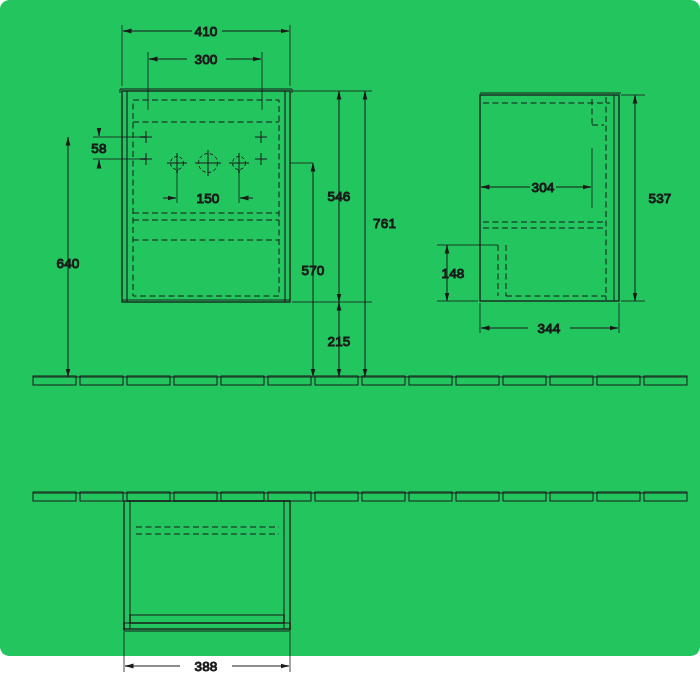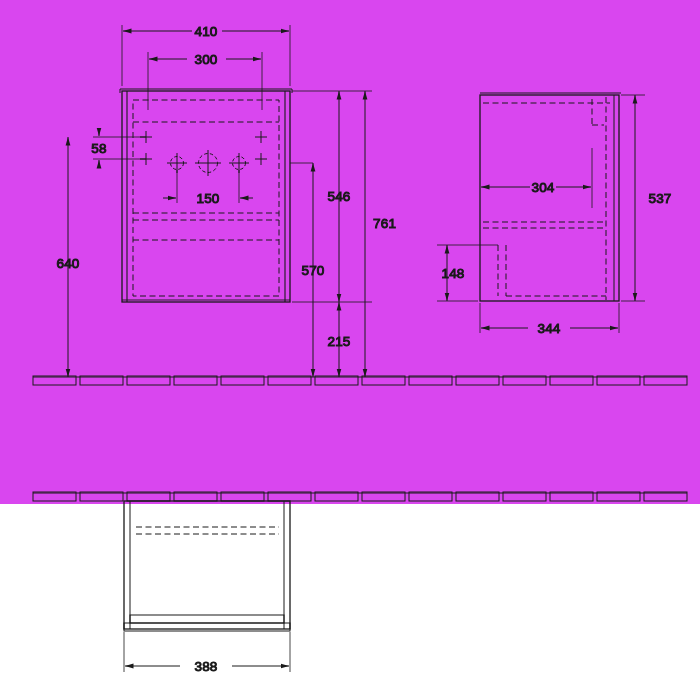--- a/index.html
+++ b/index.html
@@ -1,21 +1,21 @@
 <!DOCTYPE html>
 <html><head>
 <meta charset="utf-8">
 <title>Technical Drawing</title>
 <style>
   html,body{margin:0;padding:0;background:#ffffff;}
   body{
     font-family:"Liberation Sans", sans-serif;
     width:700px;height:700px;overflow:hidden;
   }
-  #sheet{position:relative;width:700px;height:504px;background:#d946ef;}
+  #sheet{position:relative;width:700px;height:656px;background:#22c55e;border-radius:9px;}
   svg{display:block;}
   .dimtext{
     font-family:"Liberation Sans", sans-serif;
     font-size:13.5px;
     fill:#141414;
     font-weight:400;
     letter-spacing:0.2px;
   }
 </style>
 </head>

